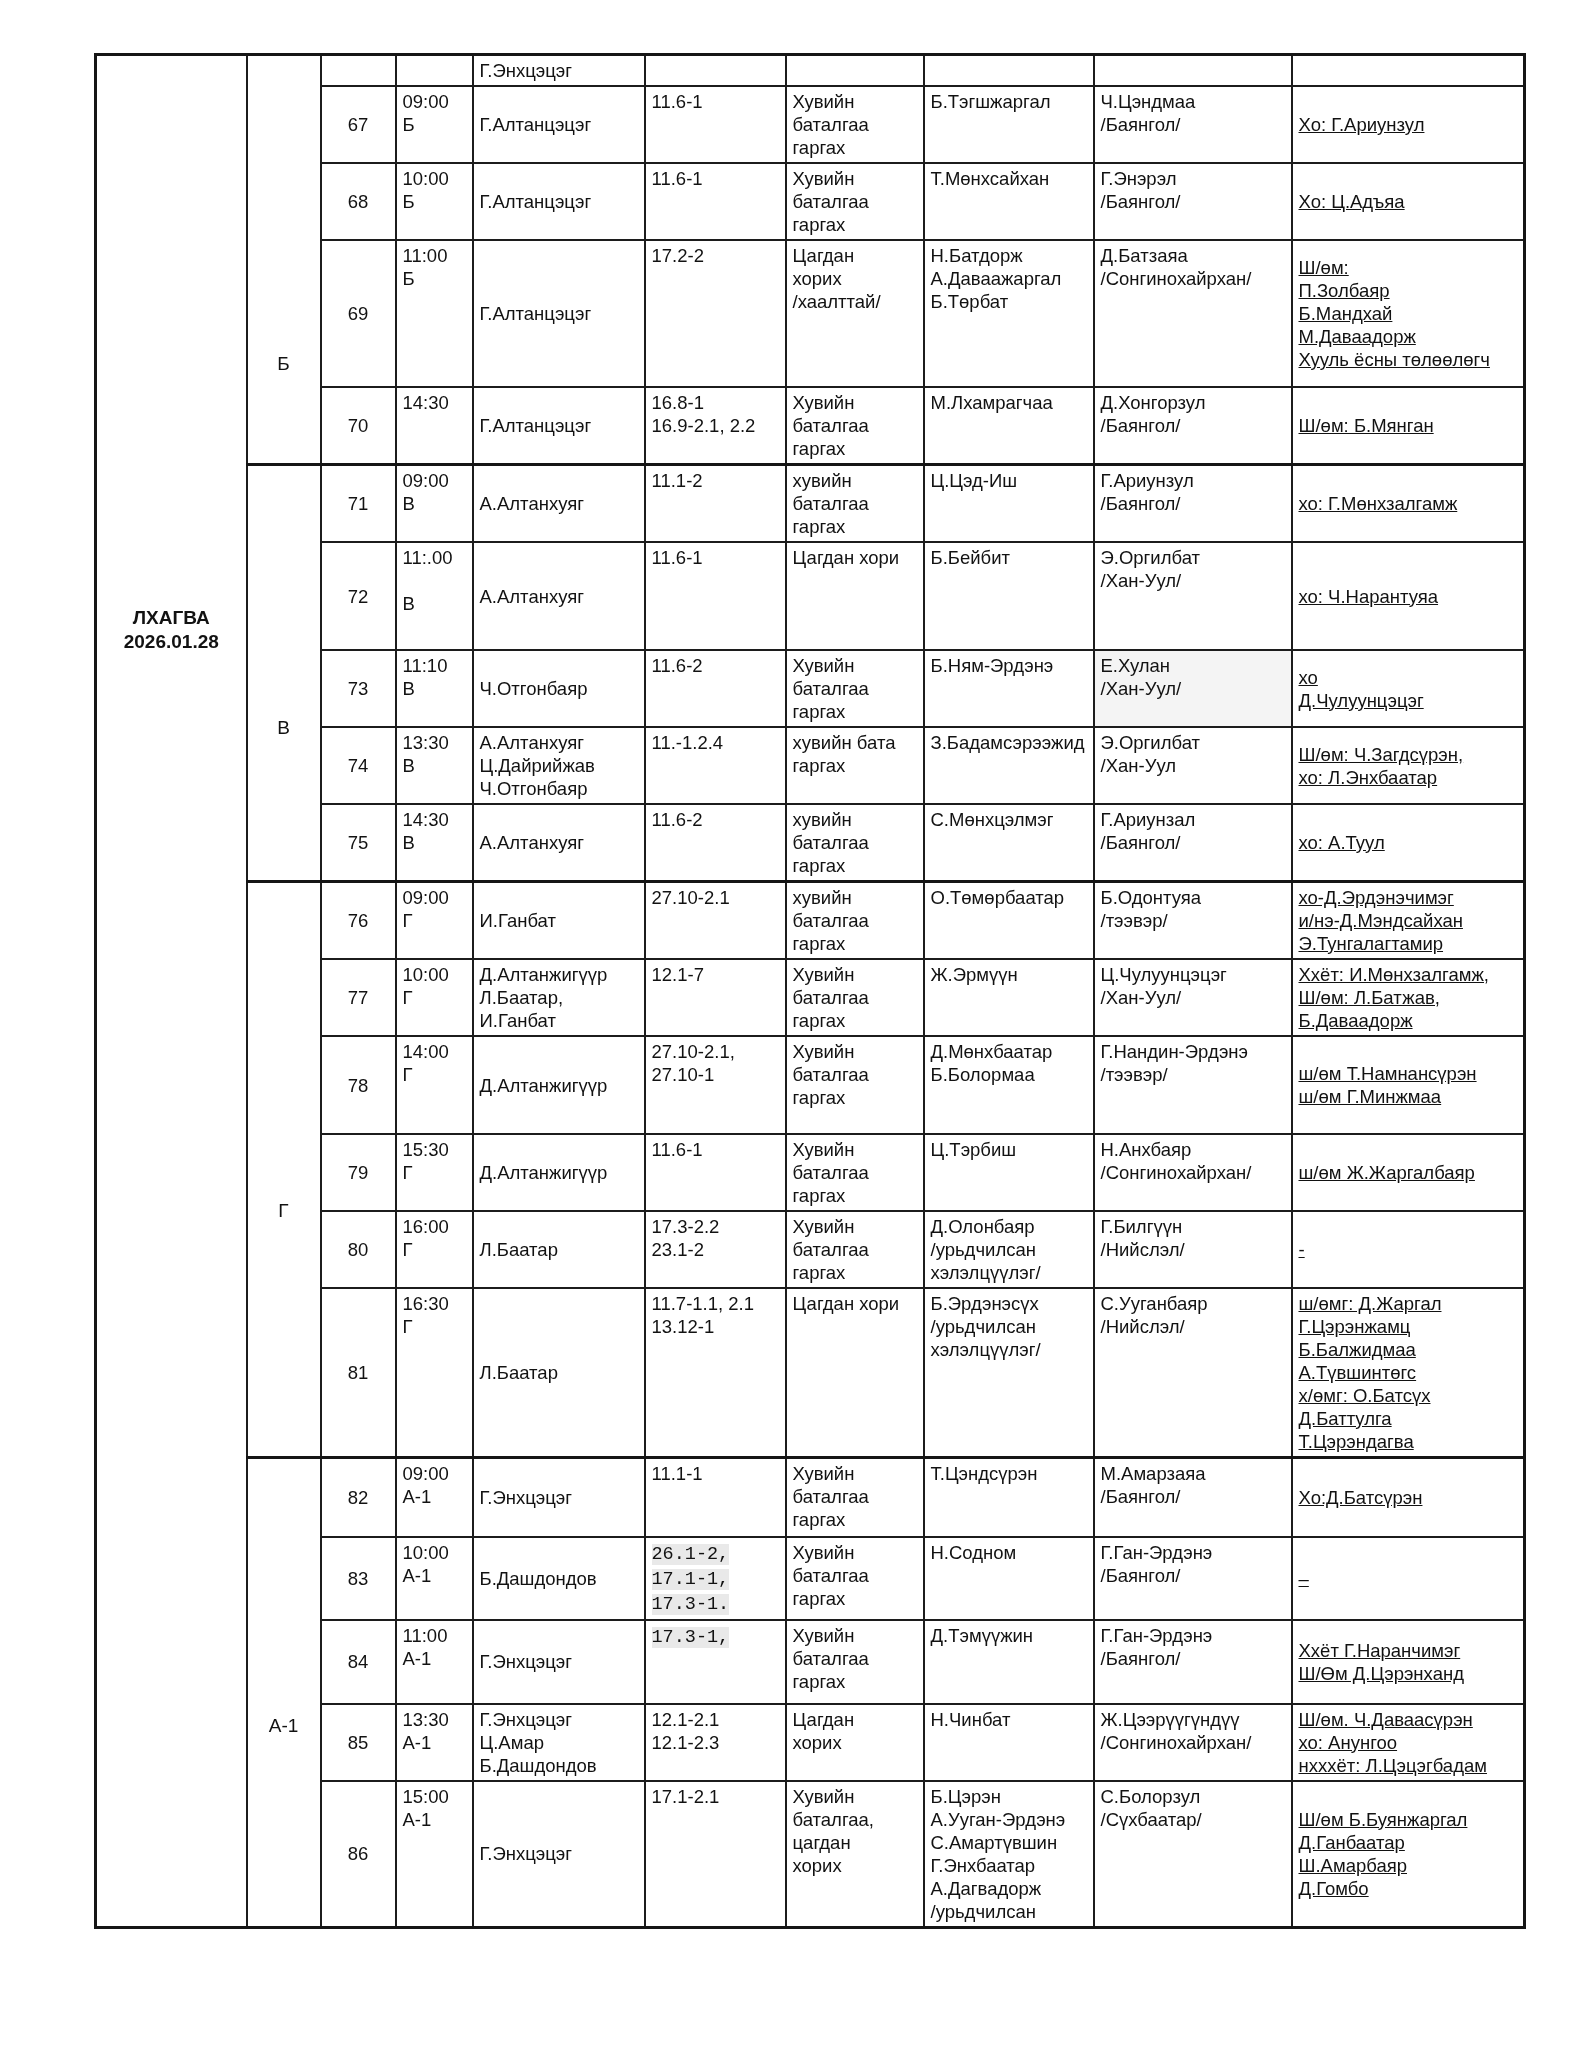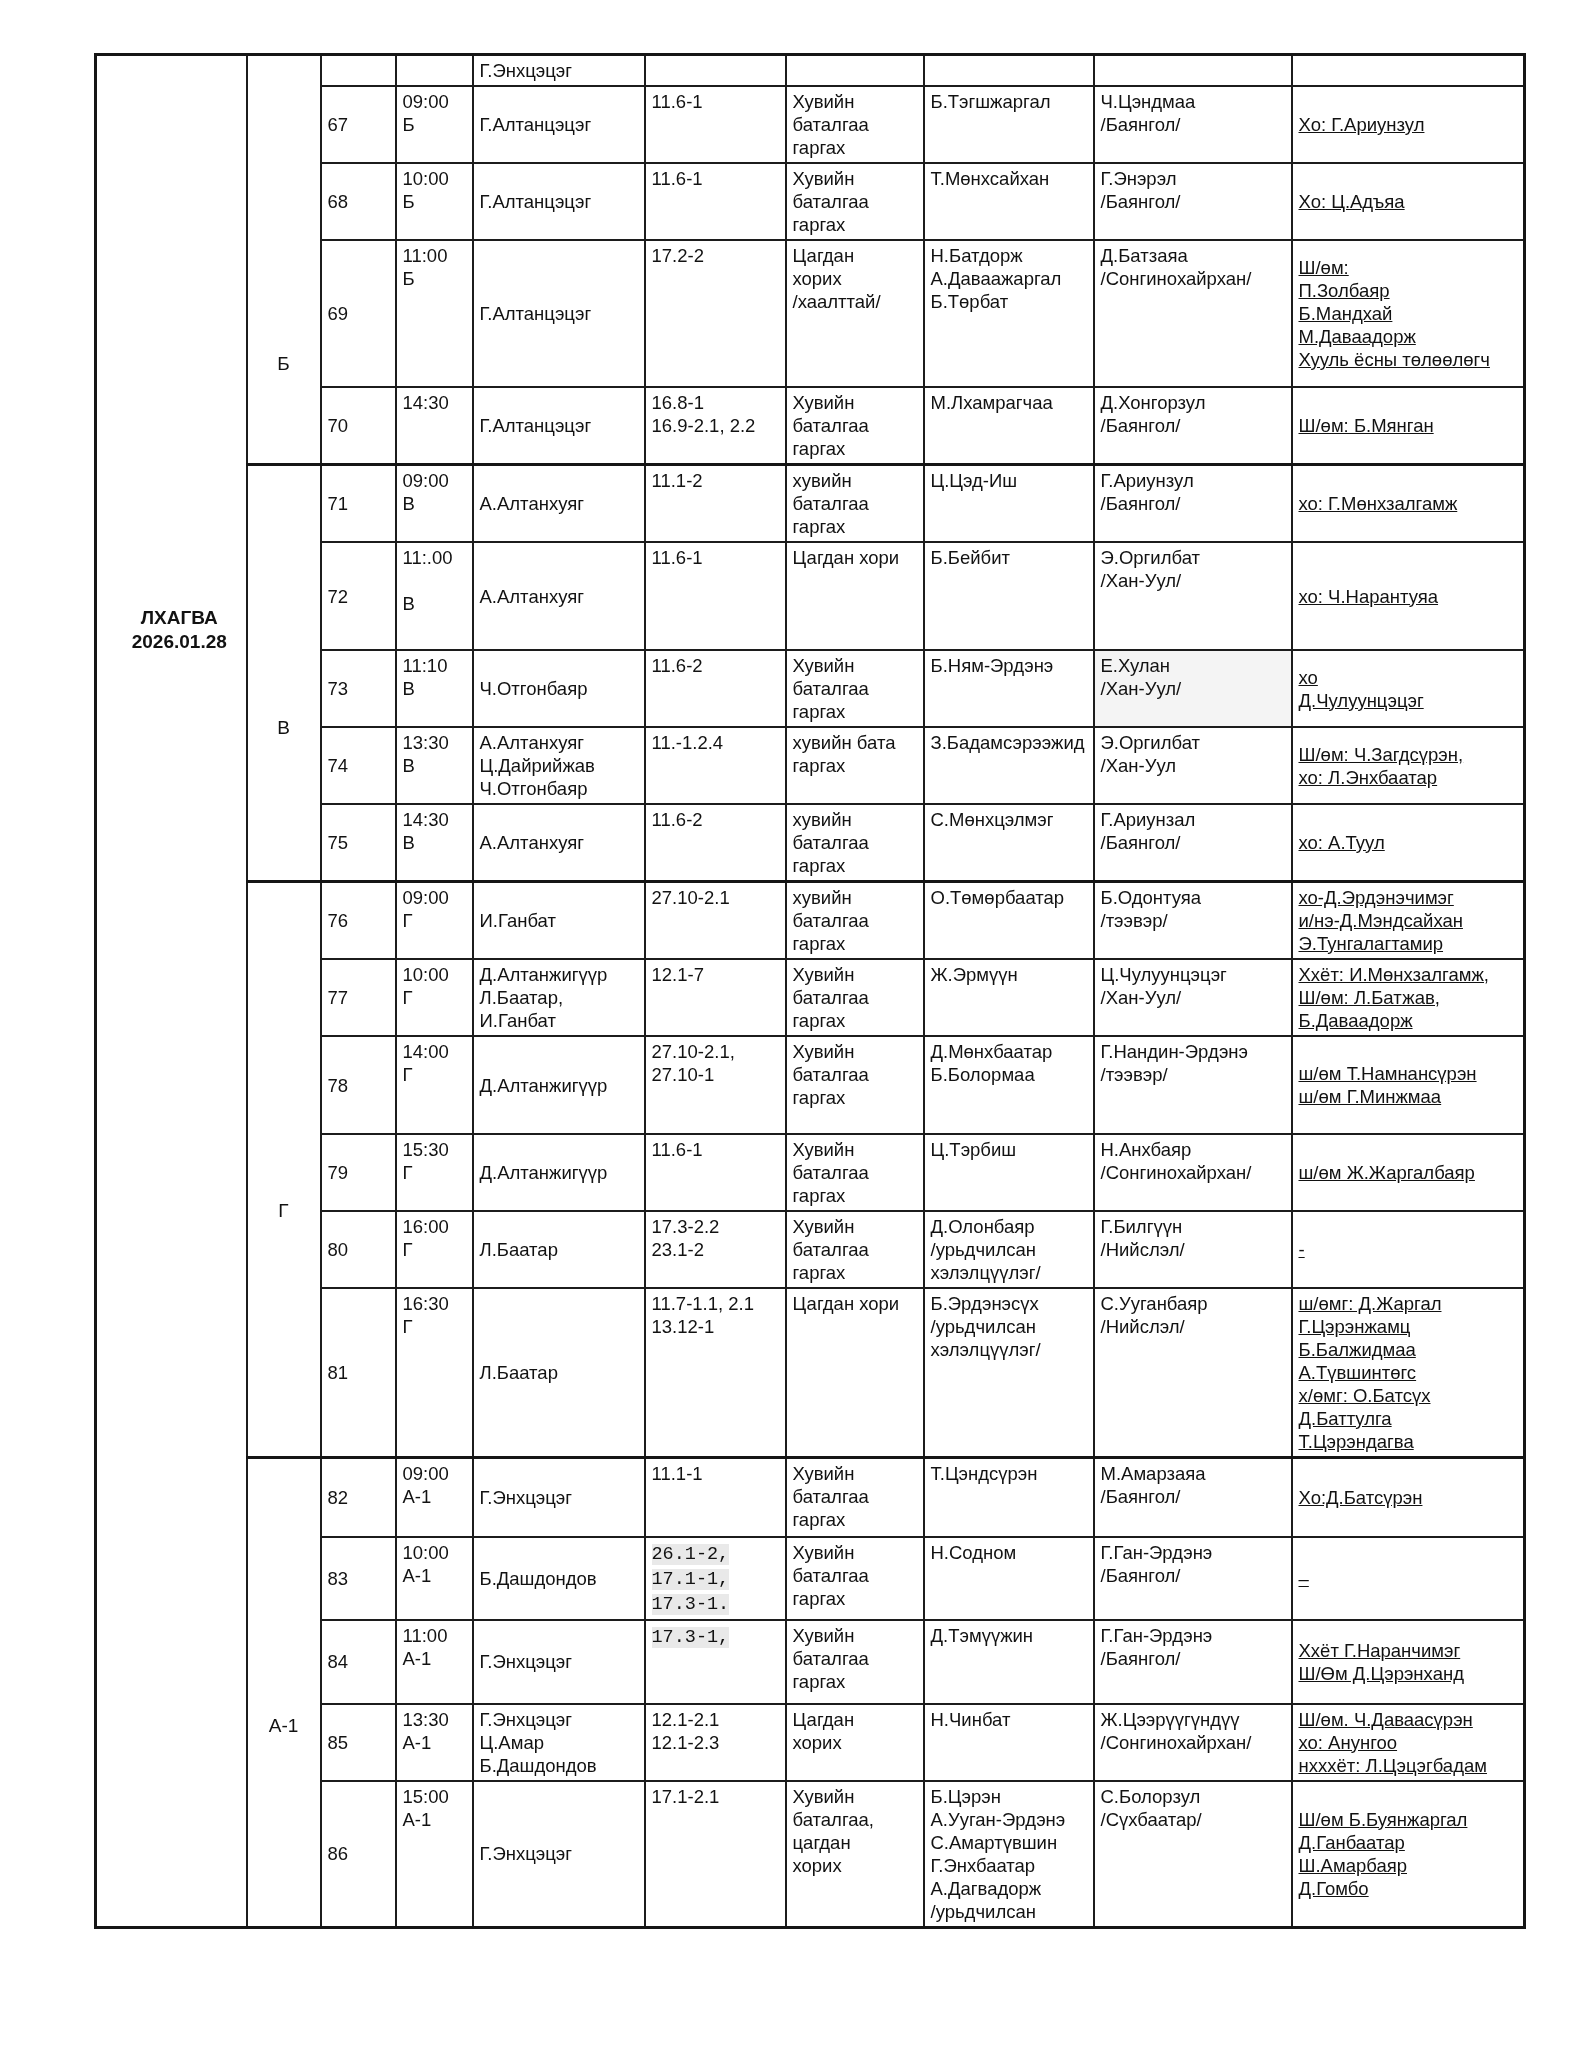--- a/index.html
+++ b/index.html
@@ -16,21 +16,21 @@
   }
   td{
     border:2px solid #1c1c1c;
     padding:3px 6px;
     font-size:18.5px;line-height:23px;
     white-space:pre-line;
     overflow:hidden;
     vertical-align:top;
     word-wrap:break-word;
   }
-  td.col-num{vertical-align:middle;}
+  td.col-num{text-align:center;vertical-align:middle;}
   td.col-judge{vertical-align:middle;}
   td.col-notes{vertical-align:middle;text-decoration:underline;}
   td.col-time{vertical-align:top;}
   td.cell-day, td.cell-section{position:relative;padding:0;}
   .day-label{
     position:absolute;left:0;width:100%;text-align:center;
     font-weight:bold;font-size:19px;line-height:24px;white-space:pre-line;
   }
   .section-label{
     position:absolute;left:0;width:100%;text-align:center;
@@ -52,21 +52,21 @@
         <col style="width: 77px;">
         <col style="width: 172px;">
         <col style="width: 141px;">
         <col style="width: 138px;">
         <col style="width: 170px;">
         <col style="width: 198px;">
         <col style="width: 233px;">
       </colgroup>
     <tbody>
         <tr style="height: 27px;">
-          <td class="cell-day" rowspan="21"><div class="day-label" style="top: 550px; padding-left: 8px;">ЛХАГВА
+          <td class="cell-day" rowspan="21"><div class="day-label" style="top: 550px;">ЛХАГВА
 2026.01.28</div></td>
           <td class="cell-section" rowspan="5"><div class="section-label" style="top: 296px;">Б</div></td>
           <td class="col-num"></td>
           <td class="col-time"></td>
           <td class="col-judge">Г.Энхцэцэг</td>
           <td class="col-code"></td>
           <td class="col-type"></td>
           <td class="col-person"></td>
           <td class="col-district"></td>
           <td class="col-notes"></td>

